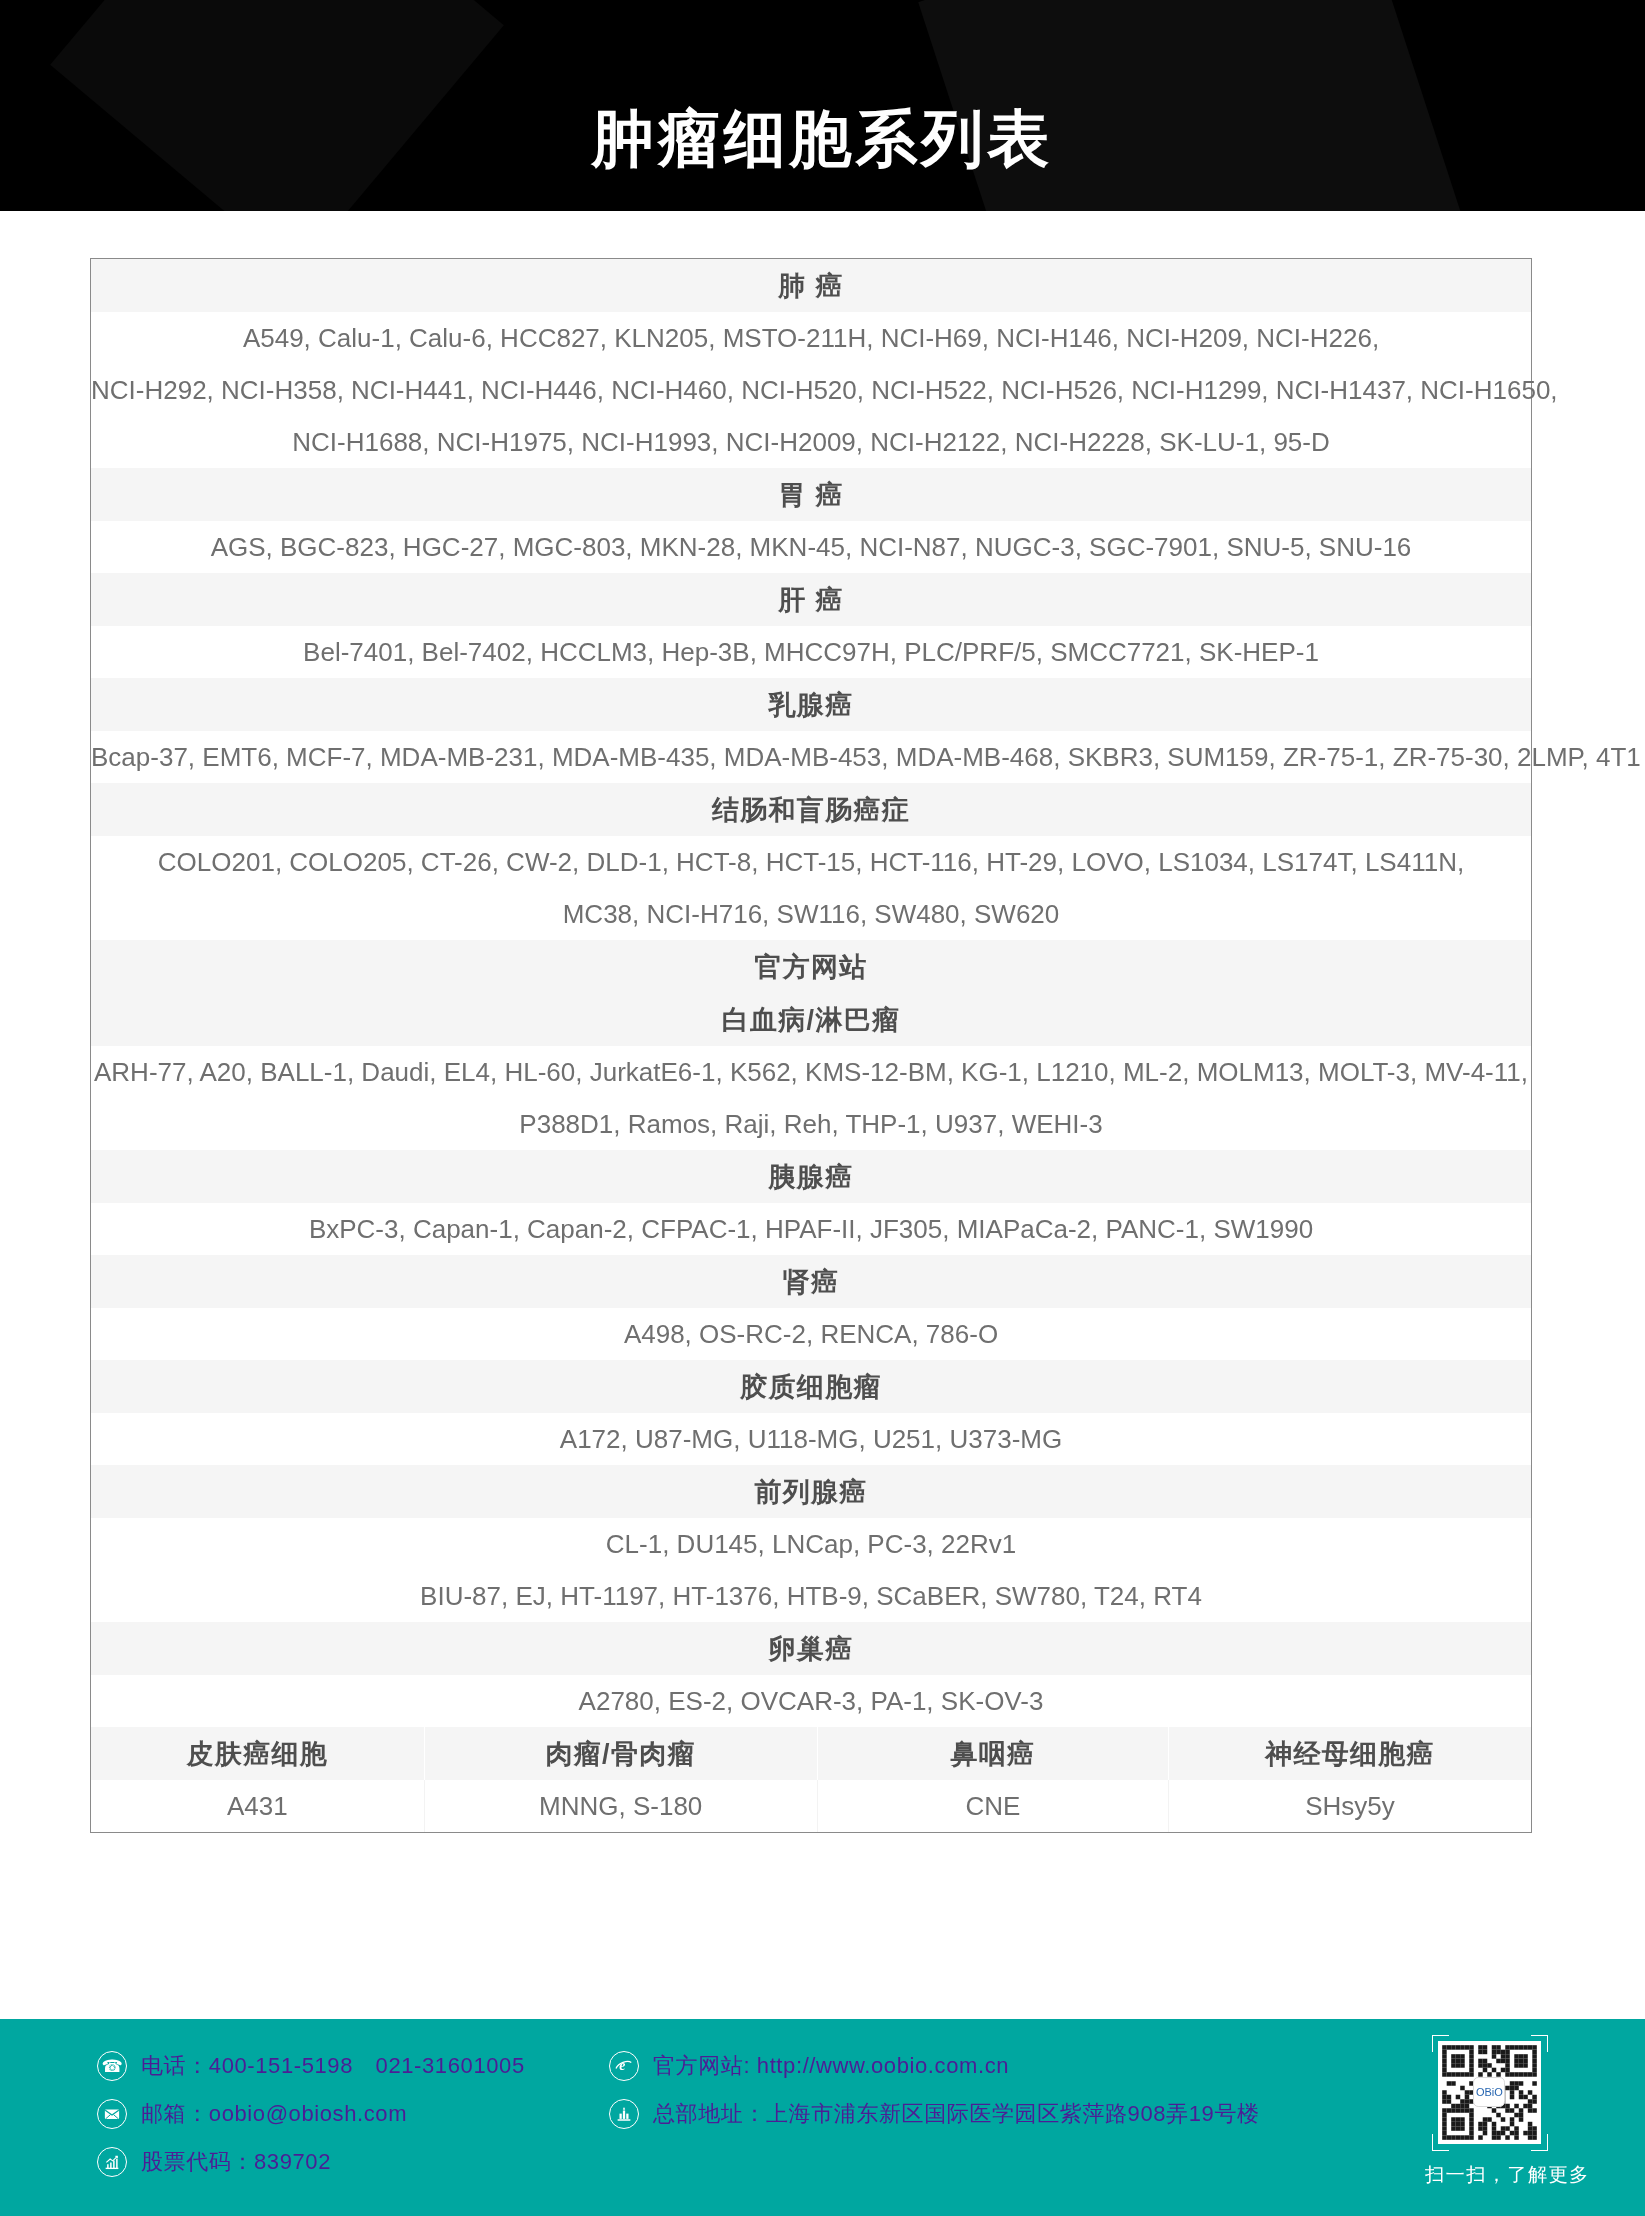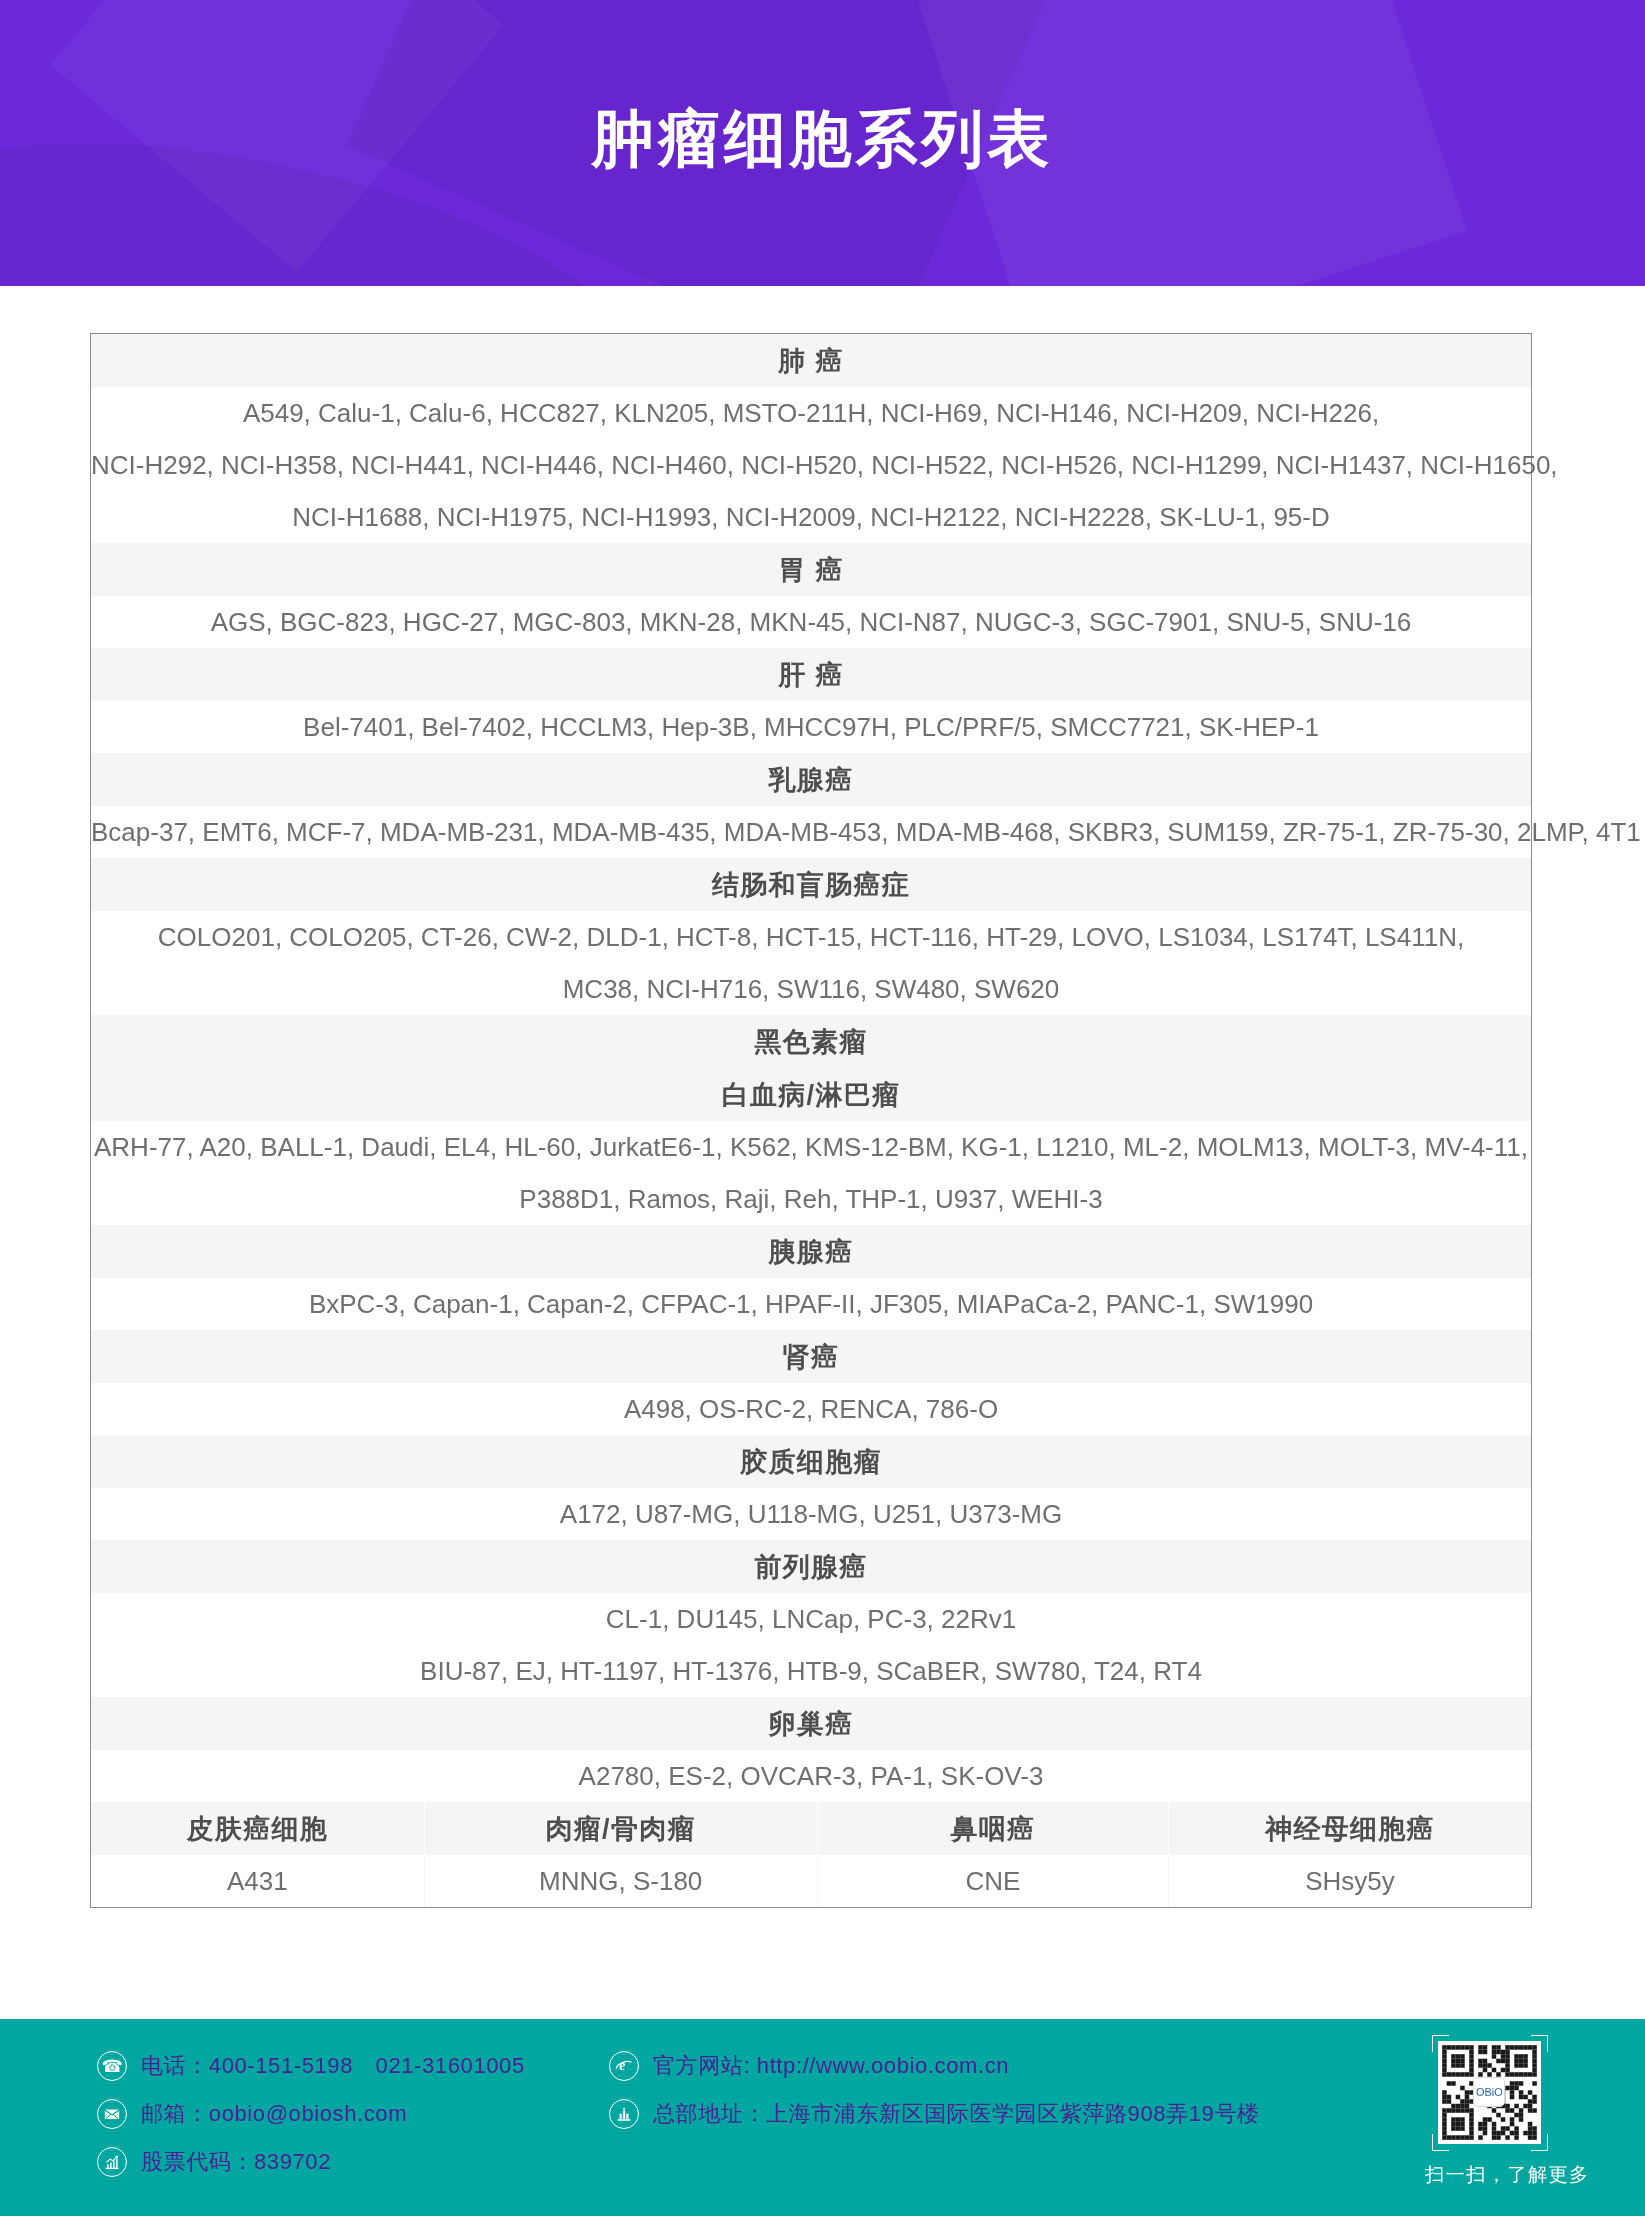--- a/index.html
+++ b/index.html
@@ -3,21 +3,21 @@
 <meta charset="utf-8">
 <style>
   html,body{margin:0;padding:0;background:#e8e8e8;}
   *{box-sizing:border-box;}
   .page{
     position:relative;width:1645px;height:2216px;background:#ffffff;
     font-family:"Liberation Sans","DejaVu Sans",sans-serif;overflow:hidden;
   }
 
   
-  .hero{position:relative;height:286px;background:#6d28d9;overflow:hidden;}
+  .hero{position:relative;height:211px;background:#000000;overflow:hidden;}
   .hero .shape{position:absolute;}
   .hero .s1{width:580px;height:451px;background:rgba(0,0,0,0.05);transform:rotate(24deg);left:413px;top:-168px;}
   .hero .s2{width:451px;height:387px;background:rgba(255,255,255,0.05);transform:rotate(-18deg);left:967px;top:-77px;}
   .hero .s3{width:774px;height:271px;background:rgba(0,0,0,0.045);transform:rotate(8deg);left:-129px;top:161px;border-radius:40% 60% 0 0;}
   .hero .s4{width:322px;height:322px;background:rgba(255,255,255,0.04);transform:rotate(40deg);left:116px;top:-116px;}
   .hero-title{
     position:absolute;left:0;width:100%;top:108px;margin:0;text-align:center;
     font-size:62px;font-weight:700;color:#ffffff;letter-spacing:3.9px;line-height:1;
   }
 
@@ -107,21 +107,21 @@
           </div>
           <div class="sec-header">乳腺癌</div>
           <div class="sec-content">
             <div class="sec-line">Bcap-37, EMT6, MCF-7, MDA-MB-231, MDA-MB-435, MDA-MB-453, MDA-MB-468, SKBR3, SUM159, ZR-75-1, ZR-75-30, 2LMP, 4T1</div>
           </div>
           <div class="sec-header">结肠和盲肠癌症</div>
           <div class="sec-content">
             <div class="sec-line">COLO201, COLO205, CT-26, CW-2, DLD-1, HCT-8, HCT-15, HCT-116, HT-29, LOVO, LS1034, LS174T, LS411N,</div>
             <div class="sec-line">MC38, NCI-H716, SW116, SW480, SW620</div>
           </div>
-          <div class="sec-header">黑色素瘤</div>
+          <div class="sec-header">官方网站</div>
           <div class="sec-header">白血病/淋巴瘤</div>
           <div class="sec-content">
             <div class="sec-line">ARH-77, A20, BALL-1, Daudi, EL4, HL-60, JurkatE6-1, K562, KMS-12-BM, KG-1, L1210, ML-2, MOLM13, MOLT-3, MV-4-11,</div>
             <div class="sec-line">P388D1, Ramos, Raji, Reh, THP-1, U937, WEHI-3</div>
           </div>
           <div class="sec-header">胰腺癌</div>
           <div class="sec-content">
             <div class="sec-line">BxPC-3, Capan-1, Capan-2, CFPAC-1, HPAF-II, JF305, MIAPaCa-2, PANC-1, SW1990</div>
           </div>
           <div class="sec-header">肾癌</div>

